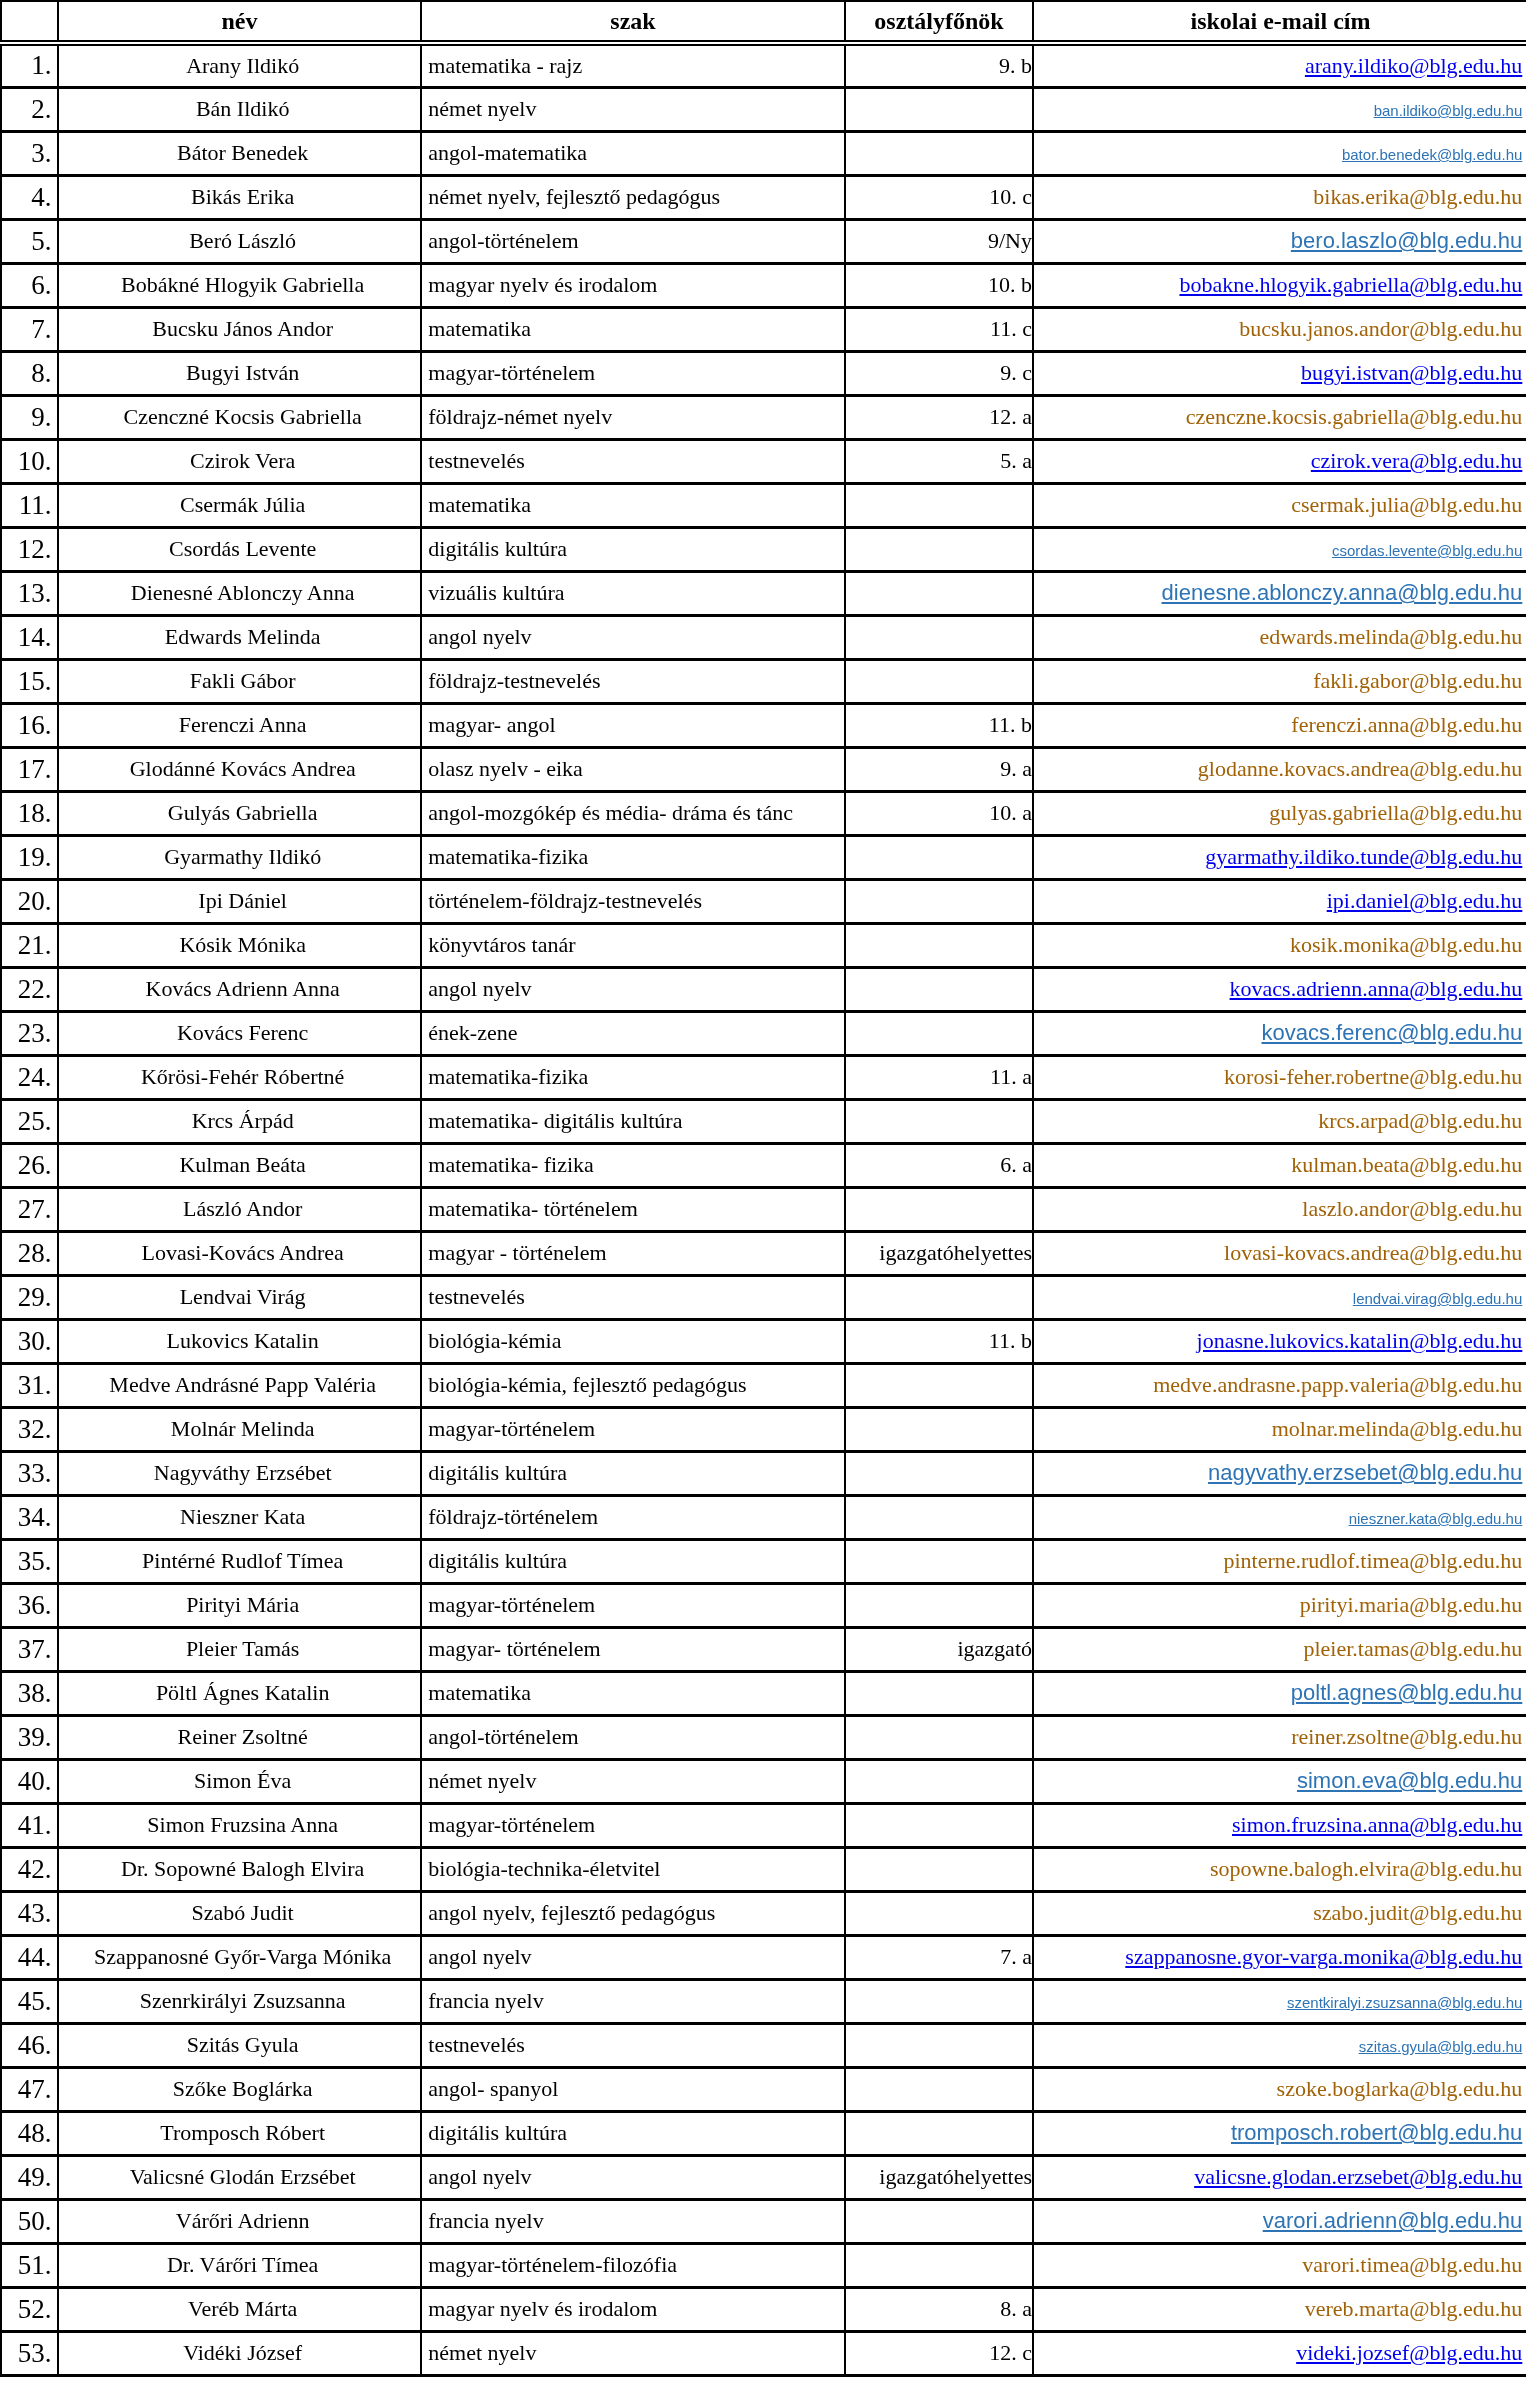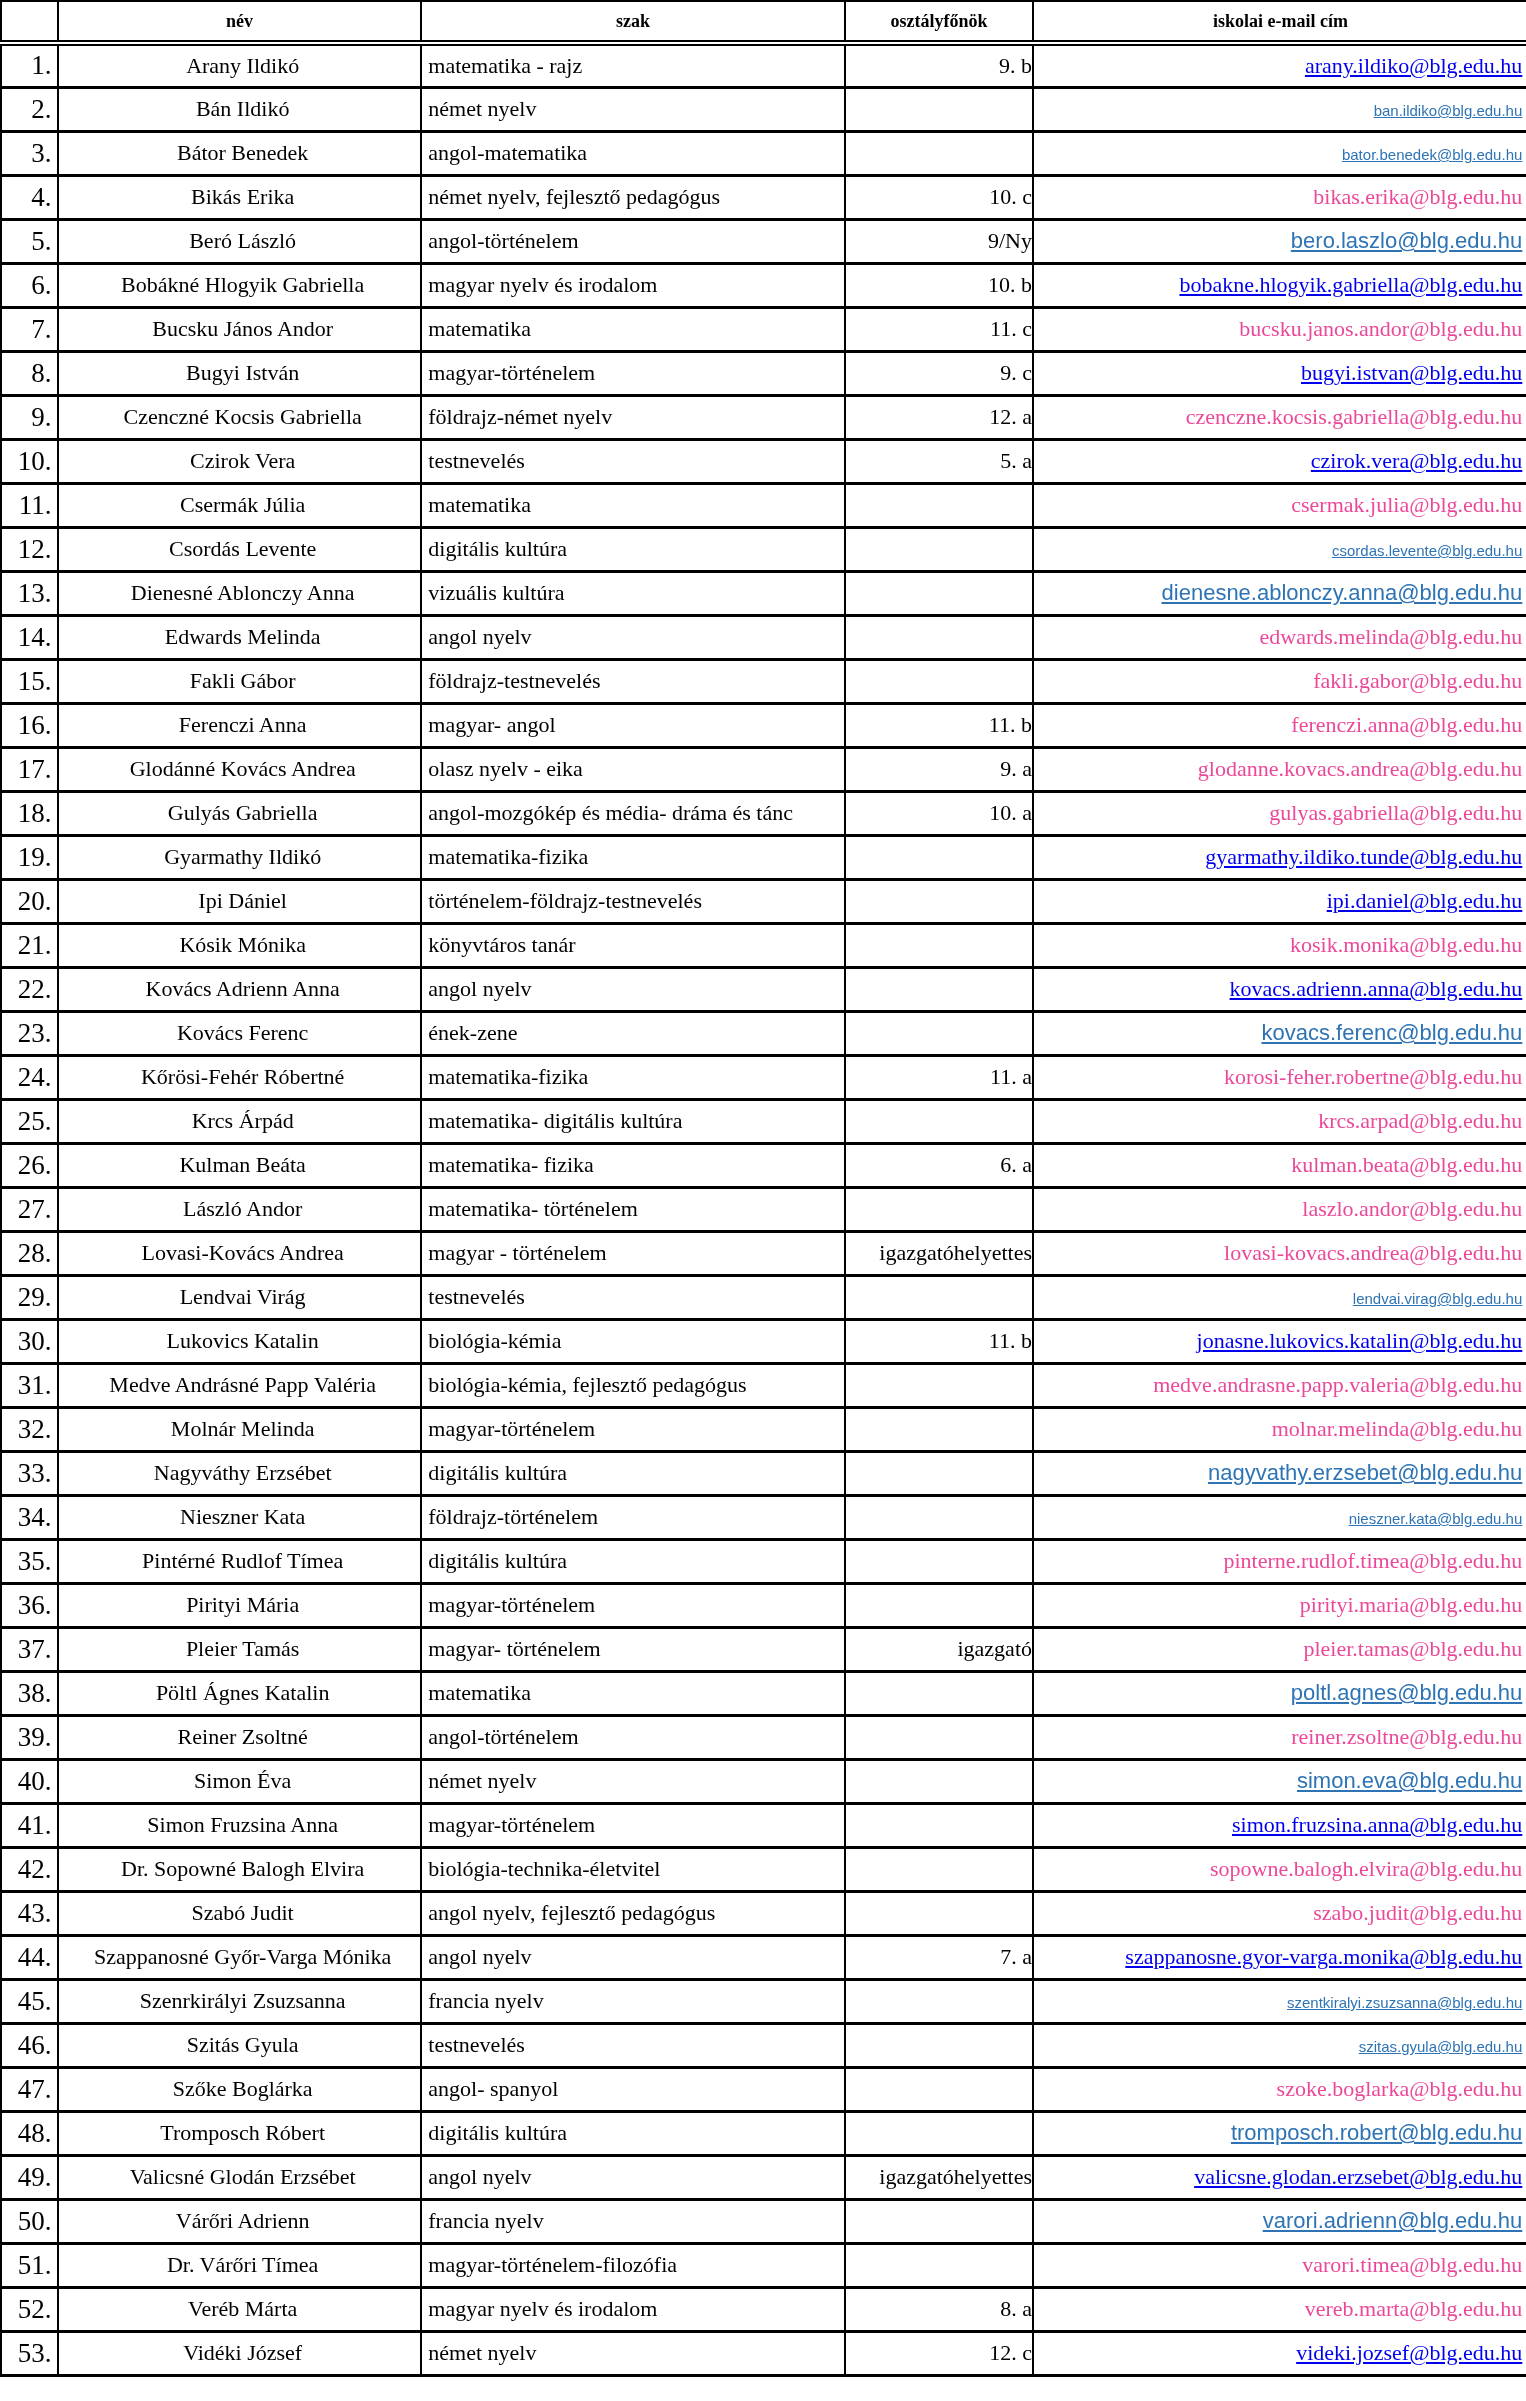--- a/index.html
+++ b/index.html
@@ -17,21 +17,21 @@
   }
   th, td {
     border: 2.4px solid #000;
     padding: 0;
     overflow: hidden;
     white-space: nowrap;
     vertical-align: middle;
   }
   thead tr { height: 42px; }
   thead th {
-    font-size: 18px;
+    font-size: 24px;
     font-weight: bold;
     text-align: center;
     border-bottom: 6.3px double #000;
     background: #fff;
   }
   tbody tr { height: 44px; }
   tbody td {
     border-top-width: 3.2px;
     border-bottom-width: 3.2px;
     font-size: 22px;
@@ -53,21 +53,21 @@
     text-decoration: underline;
     font-family: "Liberation Sans", sans-serif;
     font-size: 22px;
   }
   .sans-link-sm {
     color: var(--sans-link, #2E74B5);
     text-decoration: underline;
     font-family: "Liberation Sans", sans-serif;
     font-size: 15px;
   }
-  .plain { color: #ec4899; font-family: "Liberation Serif", serif; font-size: 22px; }
+  .plain { color: #a16207; font-family: "Liberation Serif", serif; font-size: 22px; }
 </style>
 </head>
 <body>
 
 <table id="staff">
   <colgroup>
     <col style="width:57px">
     <col style="width:363px">
     <col style="width:424px">
     <col style="width:188px">

